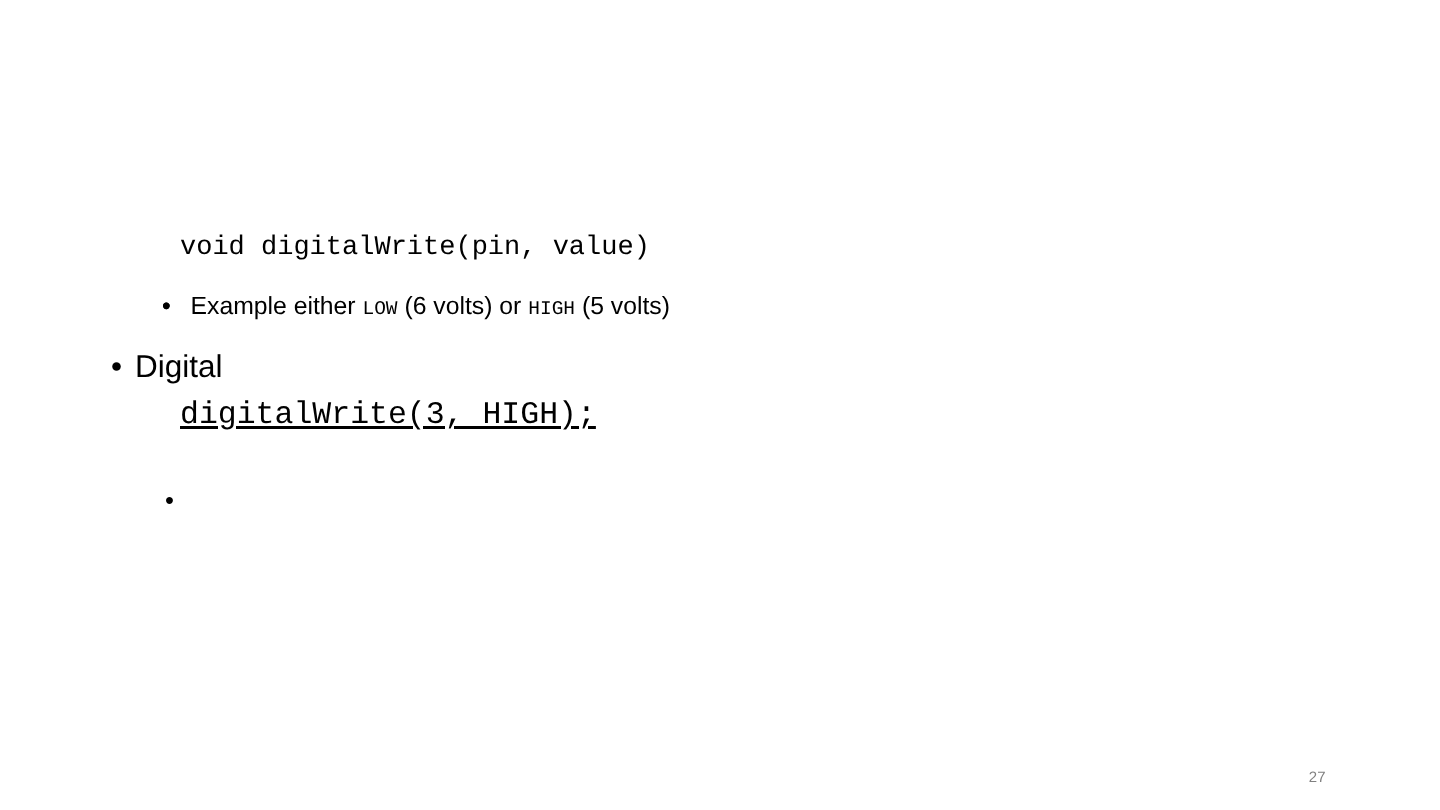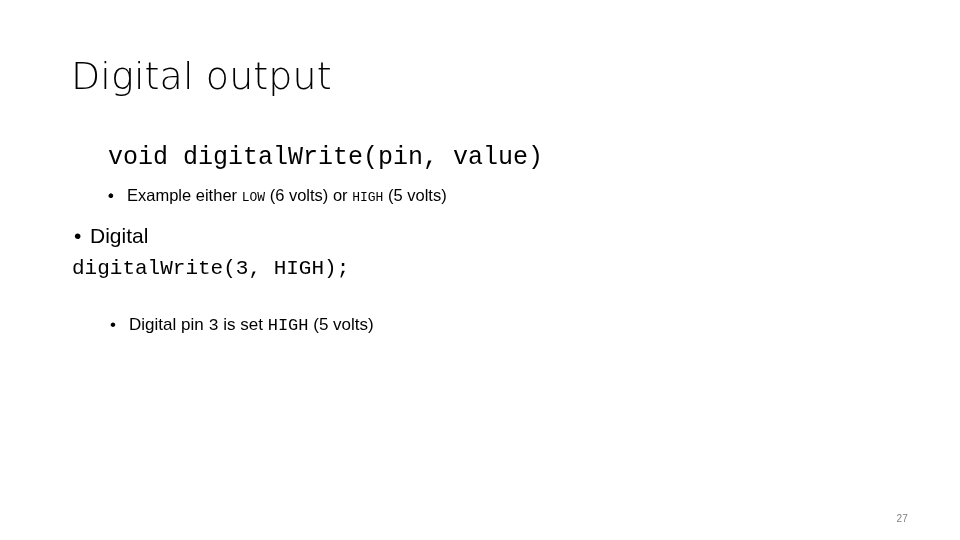--- a/index.html
+++ b/index.html
@@ -44,24 +44,24 @@
     top: 142px;
     width: 900px;
   }
 
   .mono {
     font-family: "Liberation Mono", "DejaVu Sans Mono", monospace;
   }
 
   
   .sig-line {
-    margin: 0;
+    margin: 12px;
     padding-left: 108px;
     font-family: "Liberation Mono", "DejaVu Sans Mono", monospace;
-    font-size: 25px;
+    font-size: 18px;
     font-weight: 400;
     line-height: 1.28;
     white-space: pre;
     color: #000000;
   }
 
   
   .sub-list {
     list-style: none;
     margin: 6px 0 0 0;
@@ -106,27 +106,28 @@
     position: absolute;
     left: 74px;
     top: 0;
     font-size: 21px;
     line-height: 1.35;
   }
 
   
   .code-line {
     margin: 5px 0 0 0;
-    padding-left: 72px;
+    padding-left: 120px;
     font-family: "Liberation Mono", "DejaVu Sans Mono", monospace;
     font-size: 21px;
     font-weight: 400;
     line-height: 1.3;
     white-space: pre;
     color: #000000;
+    text-decoration: underline;
   }
 
   
   .blank-line {
     height: 30px;
   }
 
   
   .note-list {
     list-style: none;
@@ -149,34 +150,33 @@
     font-size: 17px;
     line-height: 1.4;
   }
   .note-item .mono {
     font-size: 17px;
   }
 
   
   .page-number {
     position: absolute;
-    right: 52px;
+    right: 76px;
     bottom: 16px;
     font-size: 10px;
     font-weight: 400;
     color: #808080;
     letter-spacing: 0.2px;
   }
 </style>
 </head>
 <body>
 
 <div class="slide">
 
-  <div class="slide-title">Digital output</div>
 
   <div class="body-block">
 
     <div class="sig-line">void digitalWrite(pin, value)</div>
 
     <ul class="sub-list">
       <li class="sub-item">
         <span class="bullet">•</span>
       </li>
       <li class="sub-item">
@@ -192,21 +192,20 @@
       </li>
     </ul>
 
     <div class="code-line">digitalWrite(3, HIGH);</div>
 
     <div class="blank-line"></div>
 
     <ul class="note-list">
       <li class="note-item">
         <span class="bullet">•</span>
-        <span class="rich"><span>Digital pin </span><span class="mono">3</span><span>  is set </span><span class="mono">HIGH</span><span> (5 volts)</span></span>
       </li>
     </ul>
 
   </div>
 
   <div class="page-number">27</div>
 
 </div>
 
 </body></html>

